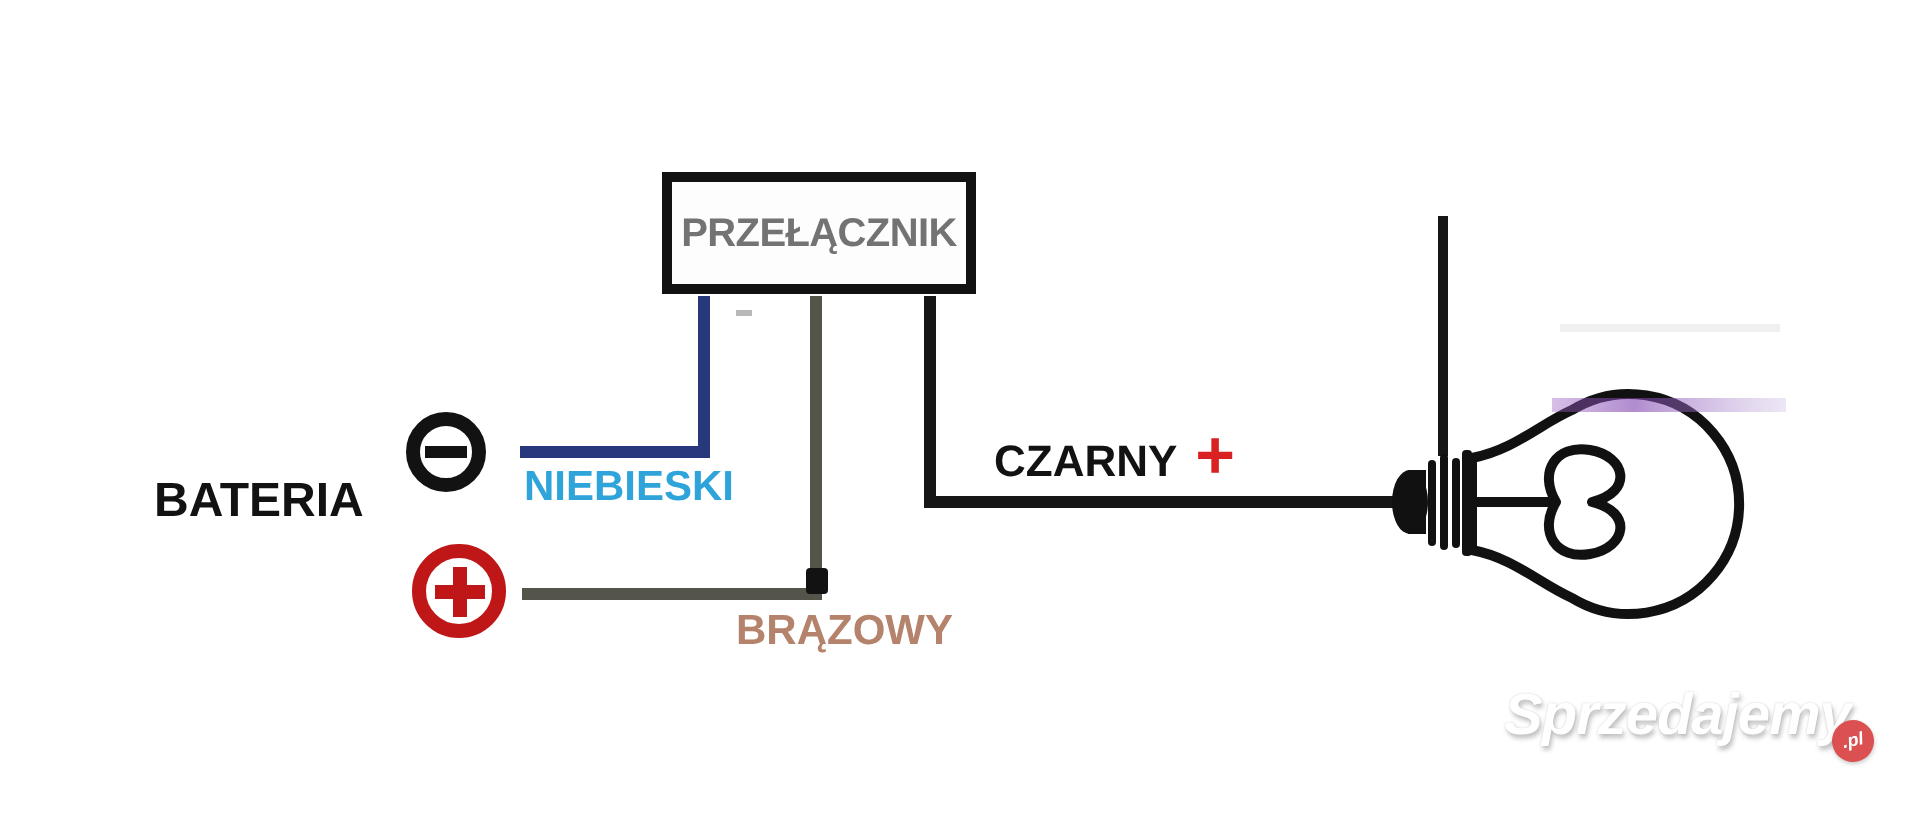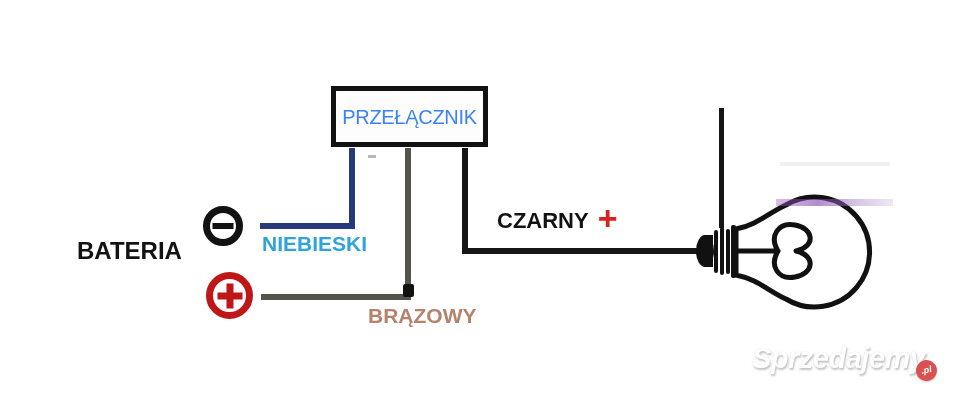--- a/index.html
+++ b/index.html
@@ -7,21 +7,21 @@
     position:relative;width:960px;height:417px;background:#ffffff;overflow:hidden;
     font-family:"Liberation Sans", sans-serif;
   }
   
   .switch-box{
     position:absolute;left:331px;top:86px;width:147px;height:51px;
     border:5px solid #121212;background:#fdfdfd;
     display:flex;flex-direction:column;align-items:center;justify-content:center;
   }
   .switch-box .line{
-    font-weight:normal;font-size:20px;line-height:24px;color:#3b82f6;
+    font-weight:bold;font-size:20px;line-height:24px;color:#737373;
     letter-spacing:-0.3px;white-space:nowrap;
   }
   
   .wire{position:absolute;}
   .wire.blue{background:#27387d;}
   .wire.olive{background:#55544a;}
   .wire.black{background:#161616;}
   .blue-v{left:349px;top:148px;width:6px;height:81px;}
   .blue-h{left:260px;top:223px;width:95px;height:6px;}
   .olive-v{left:405px;top:148px;width:6px;height:146px;}
@@ -36,21 +36,21 @@
   .t-minus{left:203px;top:206px;width:26px;height:26px;border:7px solid #121212;}
   .t-minus .h{width:21px;height:6px;background:#121212;}
   .t-plus{left:206px;top:272px;width:33px;height:33px;border:7px solid #bf1717;}
   .t-plus .h{width:25px;height:7px;background:#bf1717;}
   .t-plus .v{width:7px;height:25px;background:#bf1717;}
   
   .lbl{position:absolute;font-weight:bold;line-height:1;white-space:nowrap;}
   .lbl-bateria{left:77px;top:239px;font-size:24px;color:#121212;}
   .lbl-niebieski{left:262px;top:233px;font-size:21px;color:#2ea4da;}
   .lbl-brazowy{left:368px;top:305px;font-size:21px;color:#b5826b;}
-  .czarny-row{position:absolute;left:497px;top:208px;display:flex;align-items:center;gap:9px;}
+  .czarny-row{position:absolute;left:497px;top:218px;display:flex;align-items:center;gap:9px;}
   .lbl-czarny{font-weight:bold;font-size:22px;line-height:1;color:#121212;}
   .lbl-red-plus{font-weight:bold;font-size:34px;line-height:0.75;color:#d92121;transform:translateY(-2px);}
   .lbl-masa{left:681px;top:80px;font-size:28px;color:#121212;}
   
   .artifact-dash{position:absolute;left:368px;top:155px;width:8px;height:3px;background:#9a9a9a;opacity:.7;}
   
   .bulb-svg{position:absolute;left:680px;top:150px;width:215px;height:170px;}
   
   .wm-text{
     position:absolute;left:752px;top:344px;

